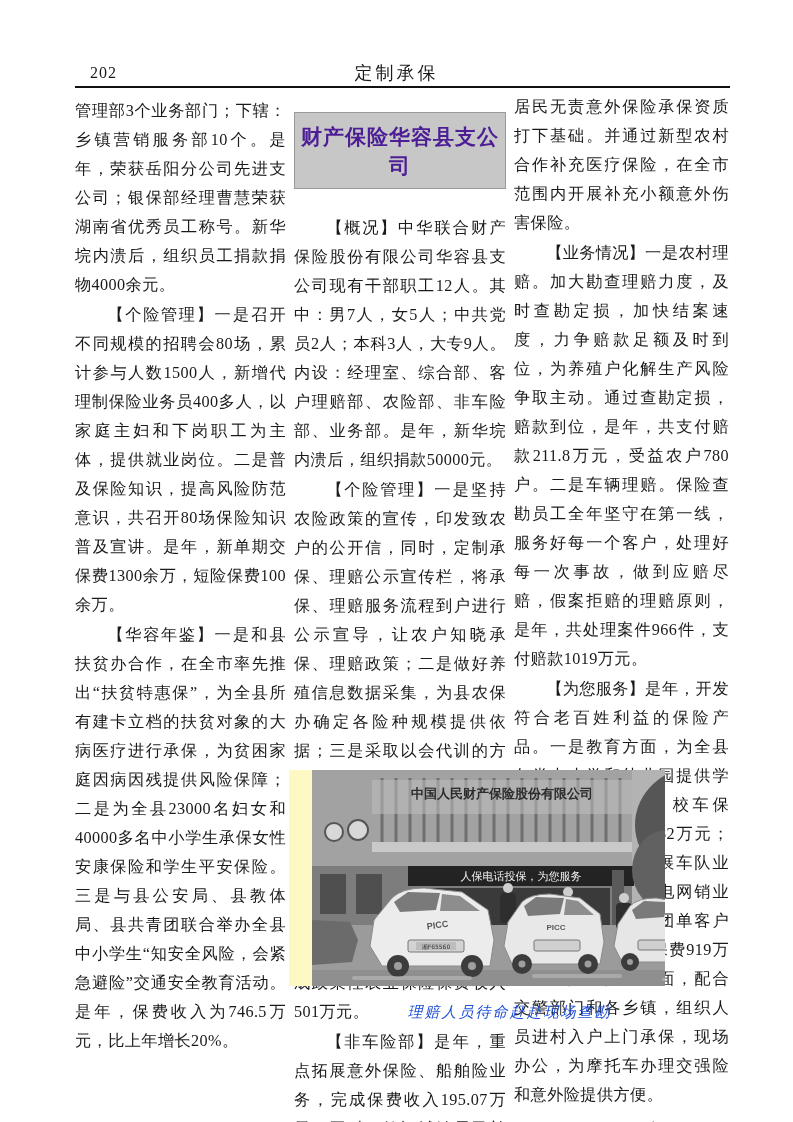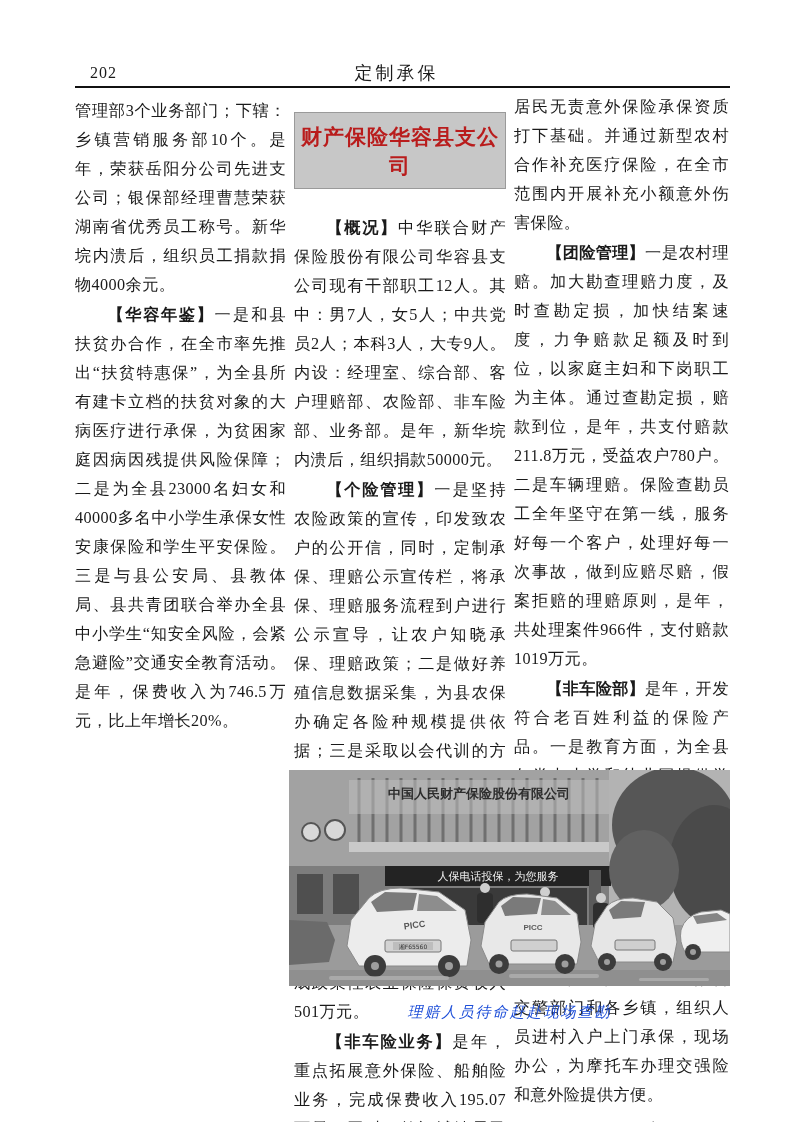--- a/index.html
+++ b/index.html
@@ -32,73 +32,74 @@
     text-align:justify;text-justify:inter-ideograph;
     letter-spacing:0.4px;
   }
   #col1{left:75px;top:97px;width:211px;height:930px;}
   #col2{left:294px;top:112px;width:212px;height:650px;}
   #col3{left:514px;top:93px;width:215px;height:680px;}
   .para{margin:0;text-indent:2em;}
   .para.cont{text-indent:0;}
   .head{
     font-family:"Liberation Sans","DejaVu Sans",sans-serif;
-    font-weight:bold;letter-spacing:0;
+    font-weight:normal;letter-spacing:0;
   }
   .sig{
     text-align:right;padding-right:18px;margin-top:6px;
     letter-spacing:2px;
   }
   
   .section-box{
     background:#c7c7c7;
     border:1px solid #9a9a9a;
     text-align:center;
     padding:9px 0 8px 0;
     margin-bottom:24px;
     font-family:"Liberation Sans","DejaVu Sans",sans-serif;
     font-weight:bold;font-size:21px;letter-spacing:1px;
-    color:#b91c1c;
+    color:#4c1d95;
     text-indent:0;
   }
   
   #photo-block{position:absolute;left:289px;top:770px;width:441px;}
-  #photo-frame{width:441px;height:216px;overflow:hidden;background:#fef9c3;}
+  #photo-frame{width:353px;height:216px;overflow:hidden;background:#fef9c3;padding-left:23px;}
   .photo-caption{
     margin-top:17px;text-align:center;
     font-size:15px;font-style:italic;letter-spacing:2px;
     color:#1d4ed8;
   }
 </style>
 </head>
 <body>
 
 <div id="page">
 
   <div class="page-num">202</div>
   <div class="header-title">定制承保</div>
   <div class="header-rule"></div>
 
   <div class="col" id="col1">
     <p class="para cont"><span>管理部3个业务部门；下辖：乡镇营销服务部10个。是年，荣获岳阳分公司先进支公司；银保部经理曹慧荣获湖南省优秀员工称号。新华垸内溃后，组织员工捐款捐物4000余元。</span></p>
+    <p class="para"><span class="head">【个险管理】</span><span>一是召开不同规模的招聘会80场，累计参与人数1500人，新增代理制保险业务员400多人，以家庭主妇和下岗职工为主体，提供就业岗位。二是普及保险知识，提高风险防范意识，共召开80场保险知识普及宣讲。是年，新单期交保费1300余万，短险保费100余万。</span></p>
     <p class="para"><span class="head">【华容年鉴】</span><span>一是和县扶贫办合作，在全市率先推出“扶贫特惠保”，为全县所有建卡立档的扶贫对象的大病医疗进行承保，为贫困家庭因病因残提供风险保障；二是为全县23000名妇女和40000多名中小学生承保女性安康保险和学生平安保险。三是与县公安局、县教体局、县共青团联合举办全县中小学生“知安全风险，会紧急避险”交通安全教育活动。是年，保费收入为746.5万元，比上年增长20%。</span></p>
 
   </div>
 
   <div class="col" id="col2">
     <div class="section-box">财产保险华容县支公司</div>
     <p class="para"><span class="head">【概况】</span><span>中华联合财产保险股份有限公司华容县支公司现有干部职工12人。其中：男7人，女5人；中共党员2人；本科3人，大专9人。内设：经理室、综合部、客户理赔部、农险部、非车险部、业务部。是年，新华垸内溃后，组织捐款50000元。</span></p>
     <p class="para"><span class="head">【个险管理】</span><span>一是坚持农险政策的宣传，印发致农户的公开信，同时，定制承保、理赔公示宣传栏，将承保、理赔服务流程到户进行公示宣导，让农户知晓承保、理赔政策；二是做好养殖信息数据采集，为县农保办确定各险种规模提供依据；三是采取以会代训的方式，对辖区内主管农险副镇长、乡镇农险专干及乡镇协保员进行集中培训；四是部署和宣导全县农险实施方案，对农险合规要求进行逐条讲解，对承保、理赔实务流程进行说明。是年，共完成政策性农业保险保费收入501万元。</span></p>
-    <p class="para"><span class="head">【非车险业务】</span><span>是年，重点拓展意外保险、船舶险业务，完成保费收入195.07万元；同时，签订城镇居民补充医疗保险。为城乡</span></p>
+    <p class="para"><span class="head">【非车险部】</span><span>是年，重点拓展意外保险、船舶险业务，完成保费收入195.07万元；同时，签订城镇居民补充医疗保险。为城乡</span></p>
   </div>
 
   <div class="col" id="col3">
     <p class="para cont"><span>居民无责意外保险承保资质打下基础。并通过新型农村合作补充医疗保险，在全市范围内开展补充小额意外伤害保险。</span></p>
-    <p class="para"><span class="head">【团险管理】</span><span>一是农村理赔。加大勘查理赔力度，及时查勘定损，加快结案速度，力争赔款足额及时到位，以家庭主妇和下岗职工为主体。通过查勘定损，赔款到位，是年，共支付赔款211.8万元，受益农户780户。二是车辆理赔。保险查勘员工全年坚守在第一线，服务好每一个客户，处理好每一次事故，做到应赔尽赔，假案拒赔的理赔原则，是年，共处理案件966件，支付赔款1019万元。</span></p>
-    <p class="para"><span class="head">【非车险部】</span><span>是年，开发符合老百姓利益的保险产品。一是教育方面，为全县各类中小学和幼儿园提供学生意外伤害保险、校车保险，实现保费收入82万元；二是车险方面，拓展车队业务、车商行业务、电网销业务的开展，加强对团单客户的对接，完成车险保费919万元；三是摩托车方面，配合交警部门和各乡镇，组织人员进村入户上门承保，现场办公，为摩托车办理交强险和意外险提供方便。</span></p>
+    <p class="para"><span class="head">【业务情况】</span><span>一是农村理赔。加大勘查理赔力度，及时查勘定损，加快结案速度，力争赔款足额及时到位，为养殖户化解生产风险争取主动。通过查勘定损，赔款到位，是年，共支付赔款211.8万元，受益农户780户。二是车辆理赔。保险查勘员工全年坚守在第一线，服务好每一个客户，处理好每一次事故，做到应赔尽赔，假案拒赔的理赔原则，是年，共处理案件966件，支付赔款1019万元。</span></p>
+    <p class="para"><span class="head">【为您服务】</span><span>是年，开发符合老百姓利益的保险产品。一是教育方面，为全县各类中小学和幼儿园提供学生意外伤害保险、校车保险，实现保费收入82万元；二是车险方面，拓展车队业务、车商行业务、电网销业务的开展，加强对团单客户的对接，完成车险保费919万元；三是摩托车方面，配合交警部门和各乡镇，组织人员进村入户上门承保，现场办公，为摩托车办理交强险和意外险提供方便。</span></p>
     <div class="sig">(刘　勇)</div>
   </div>
 
   <div id="photo-block">
     <div id="photo-frame">
       <svg width="441" height="216" viewBox="0 0 441 216" xmlns="http://www.w3.org/2000/svg">
 
         <rect x="0" y="0" width="441" height="216" fill="#b3b3b3"></rect>
 
         <rect x="0" y="0" width="320" height="160" fill="#a2a2a2"></rect>

